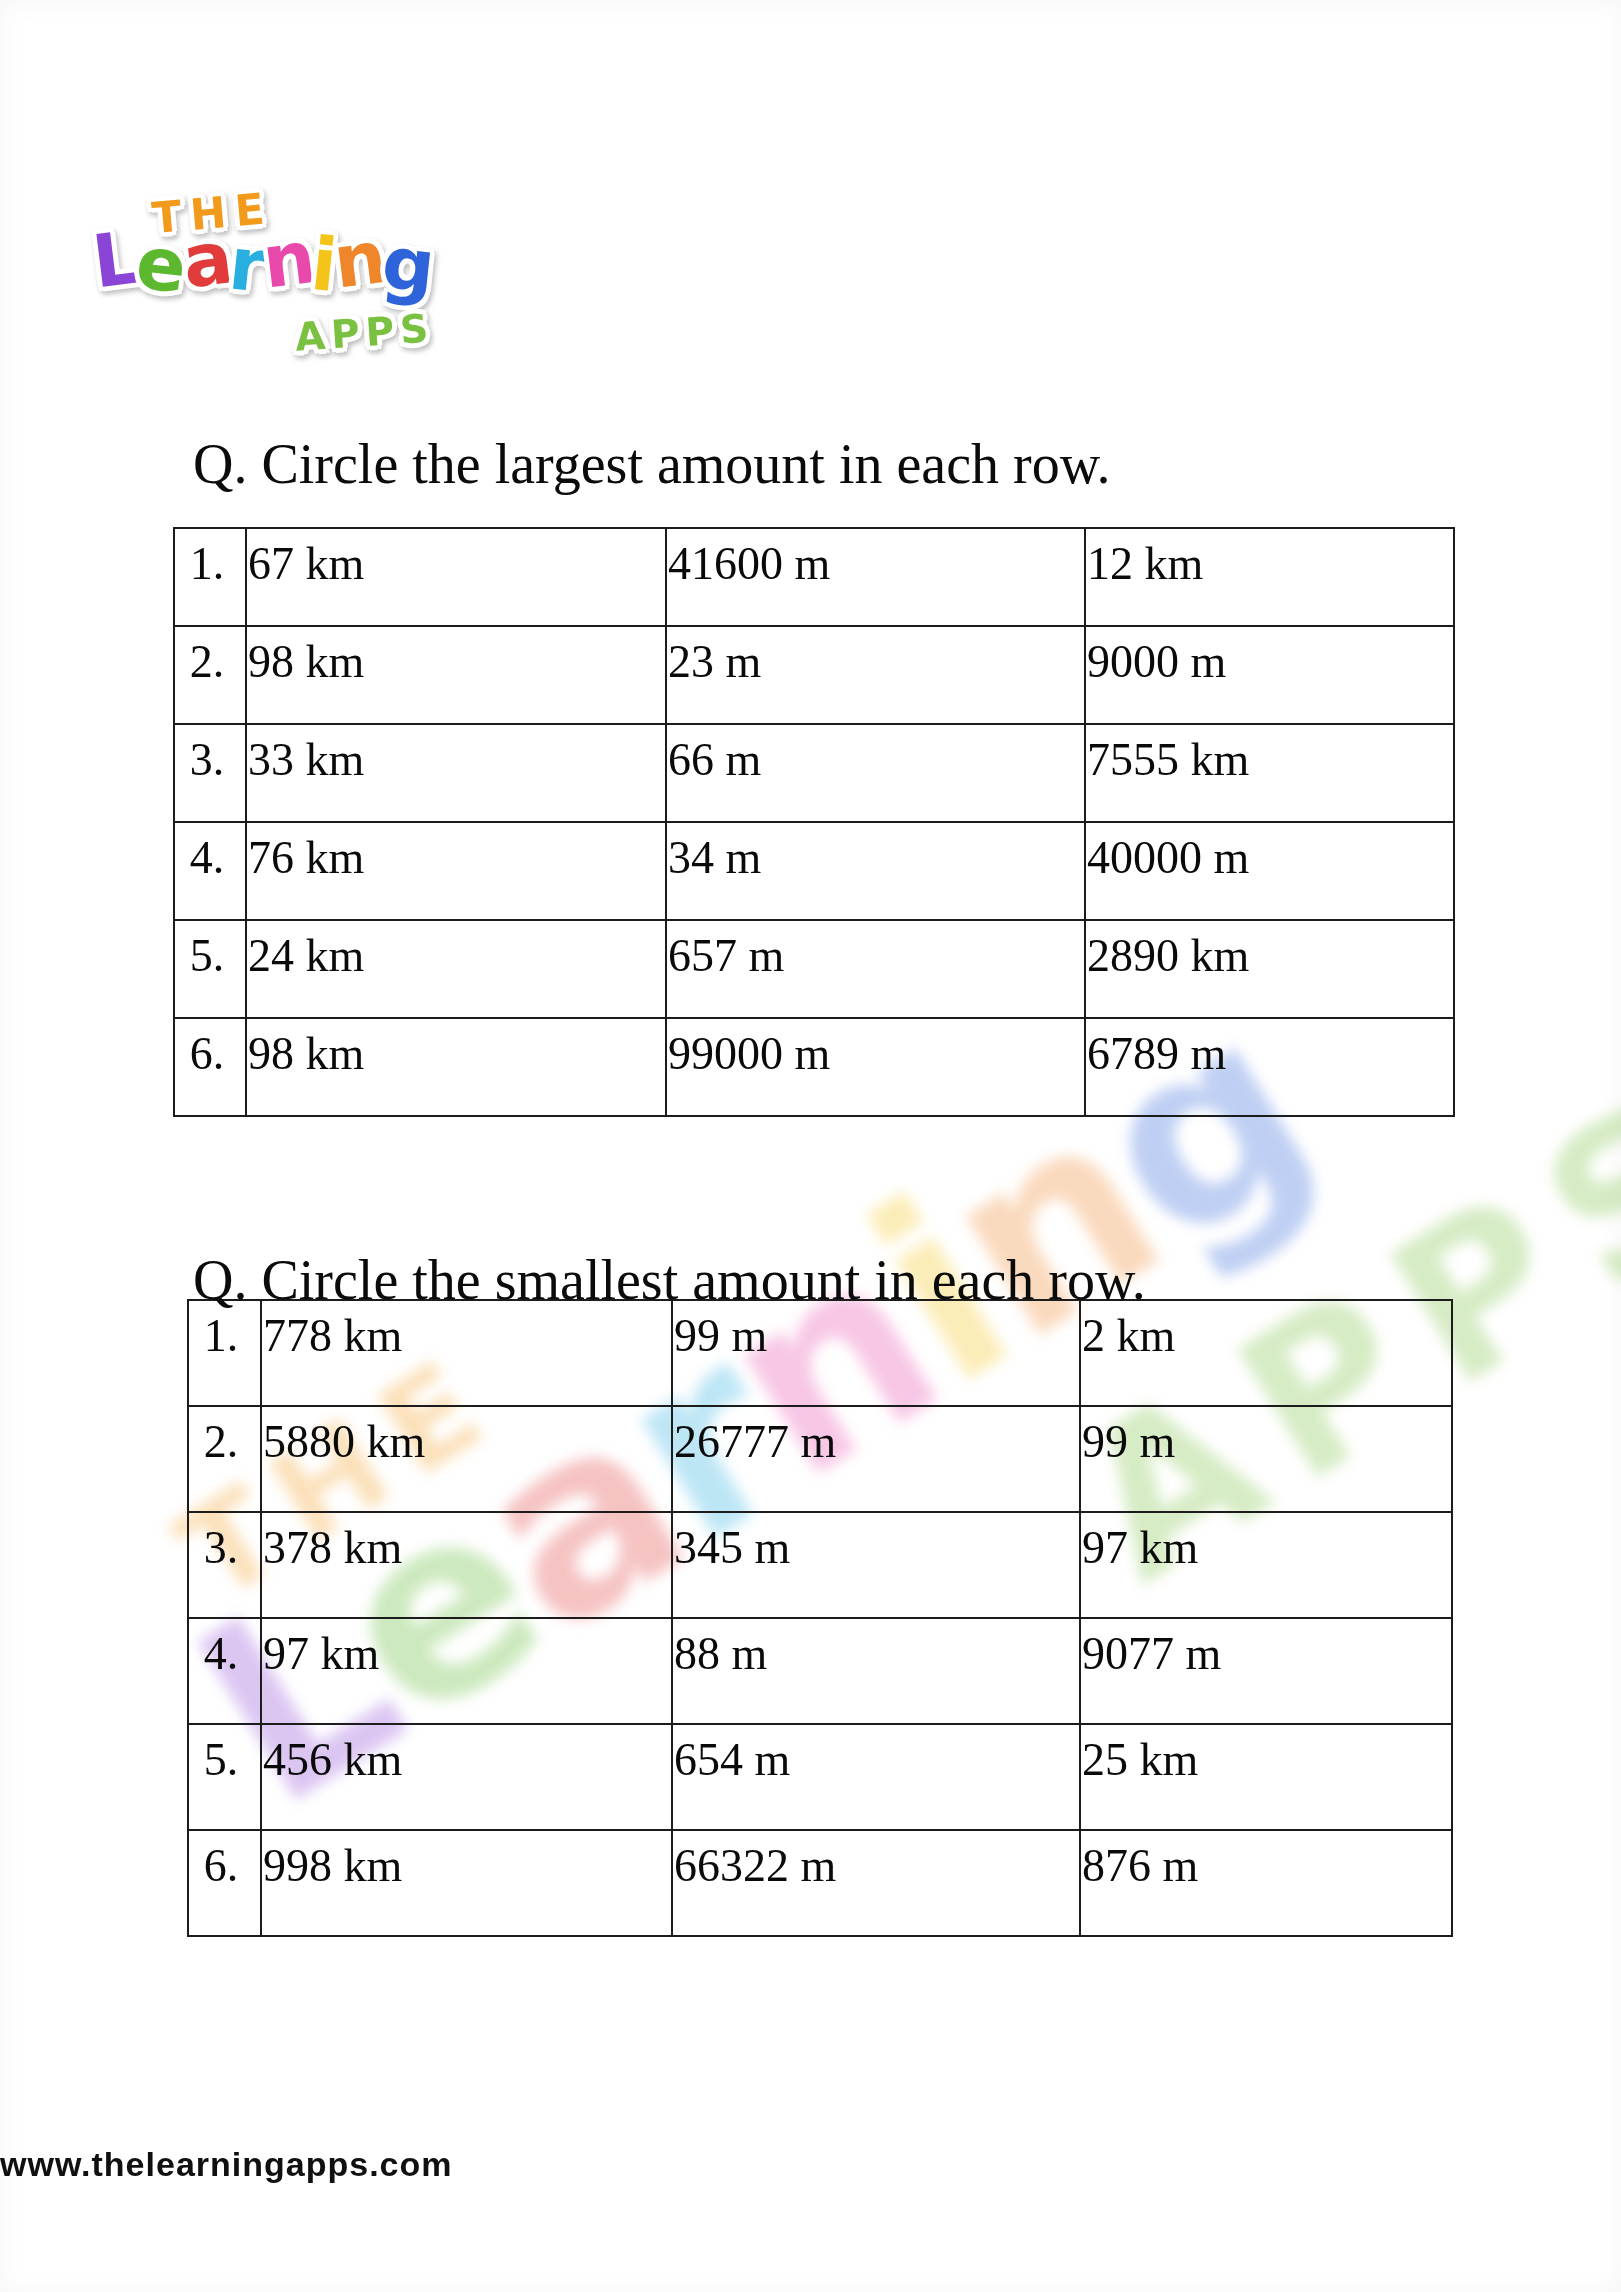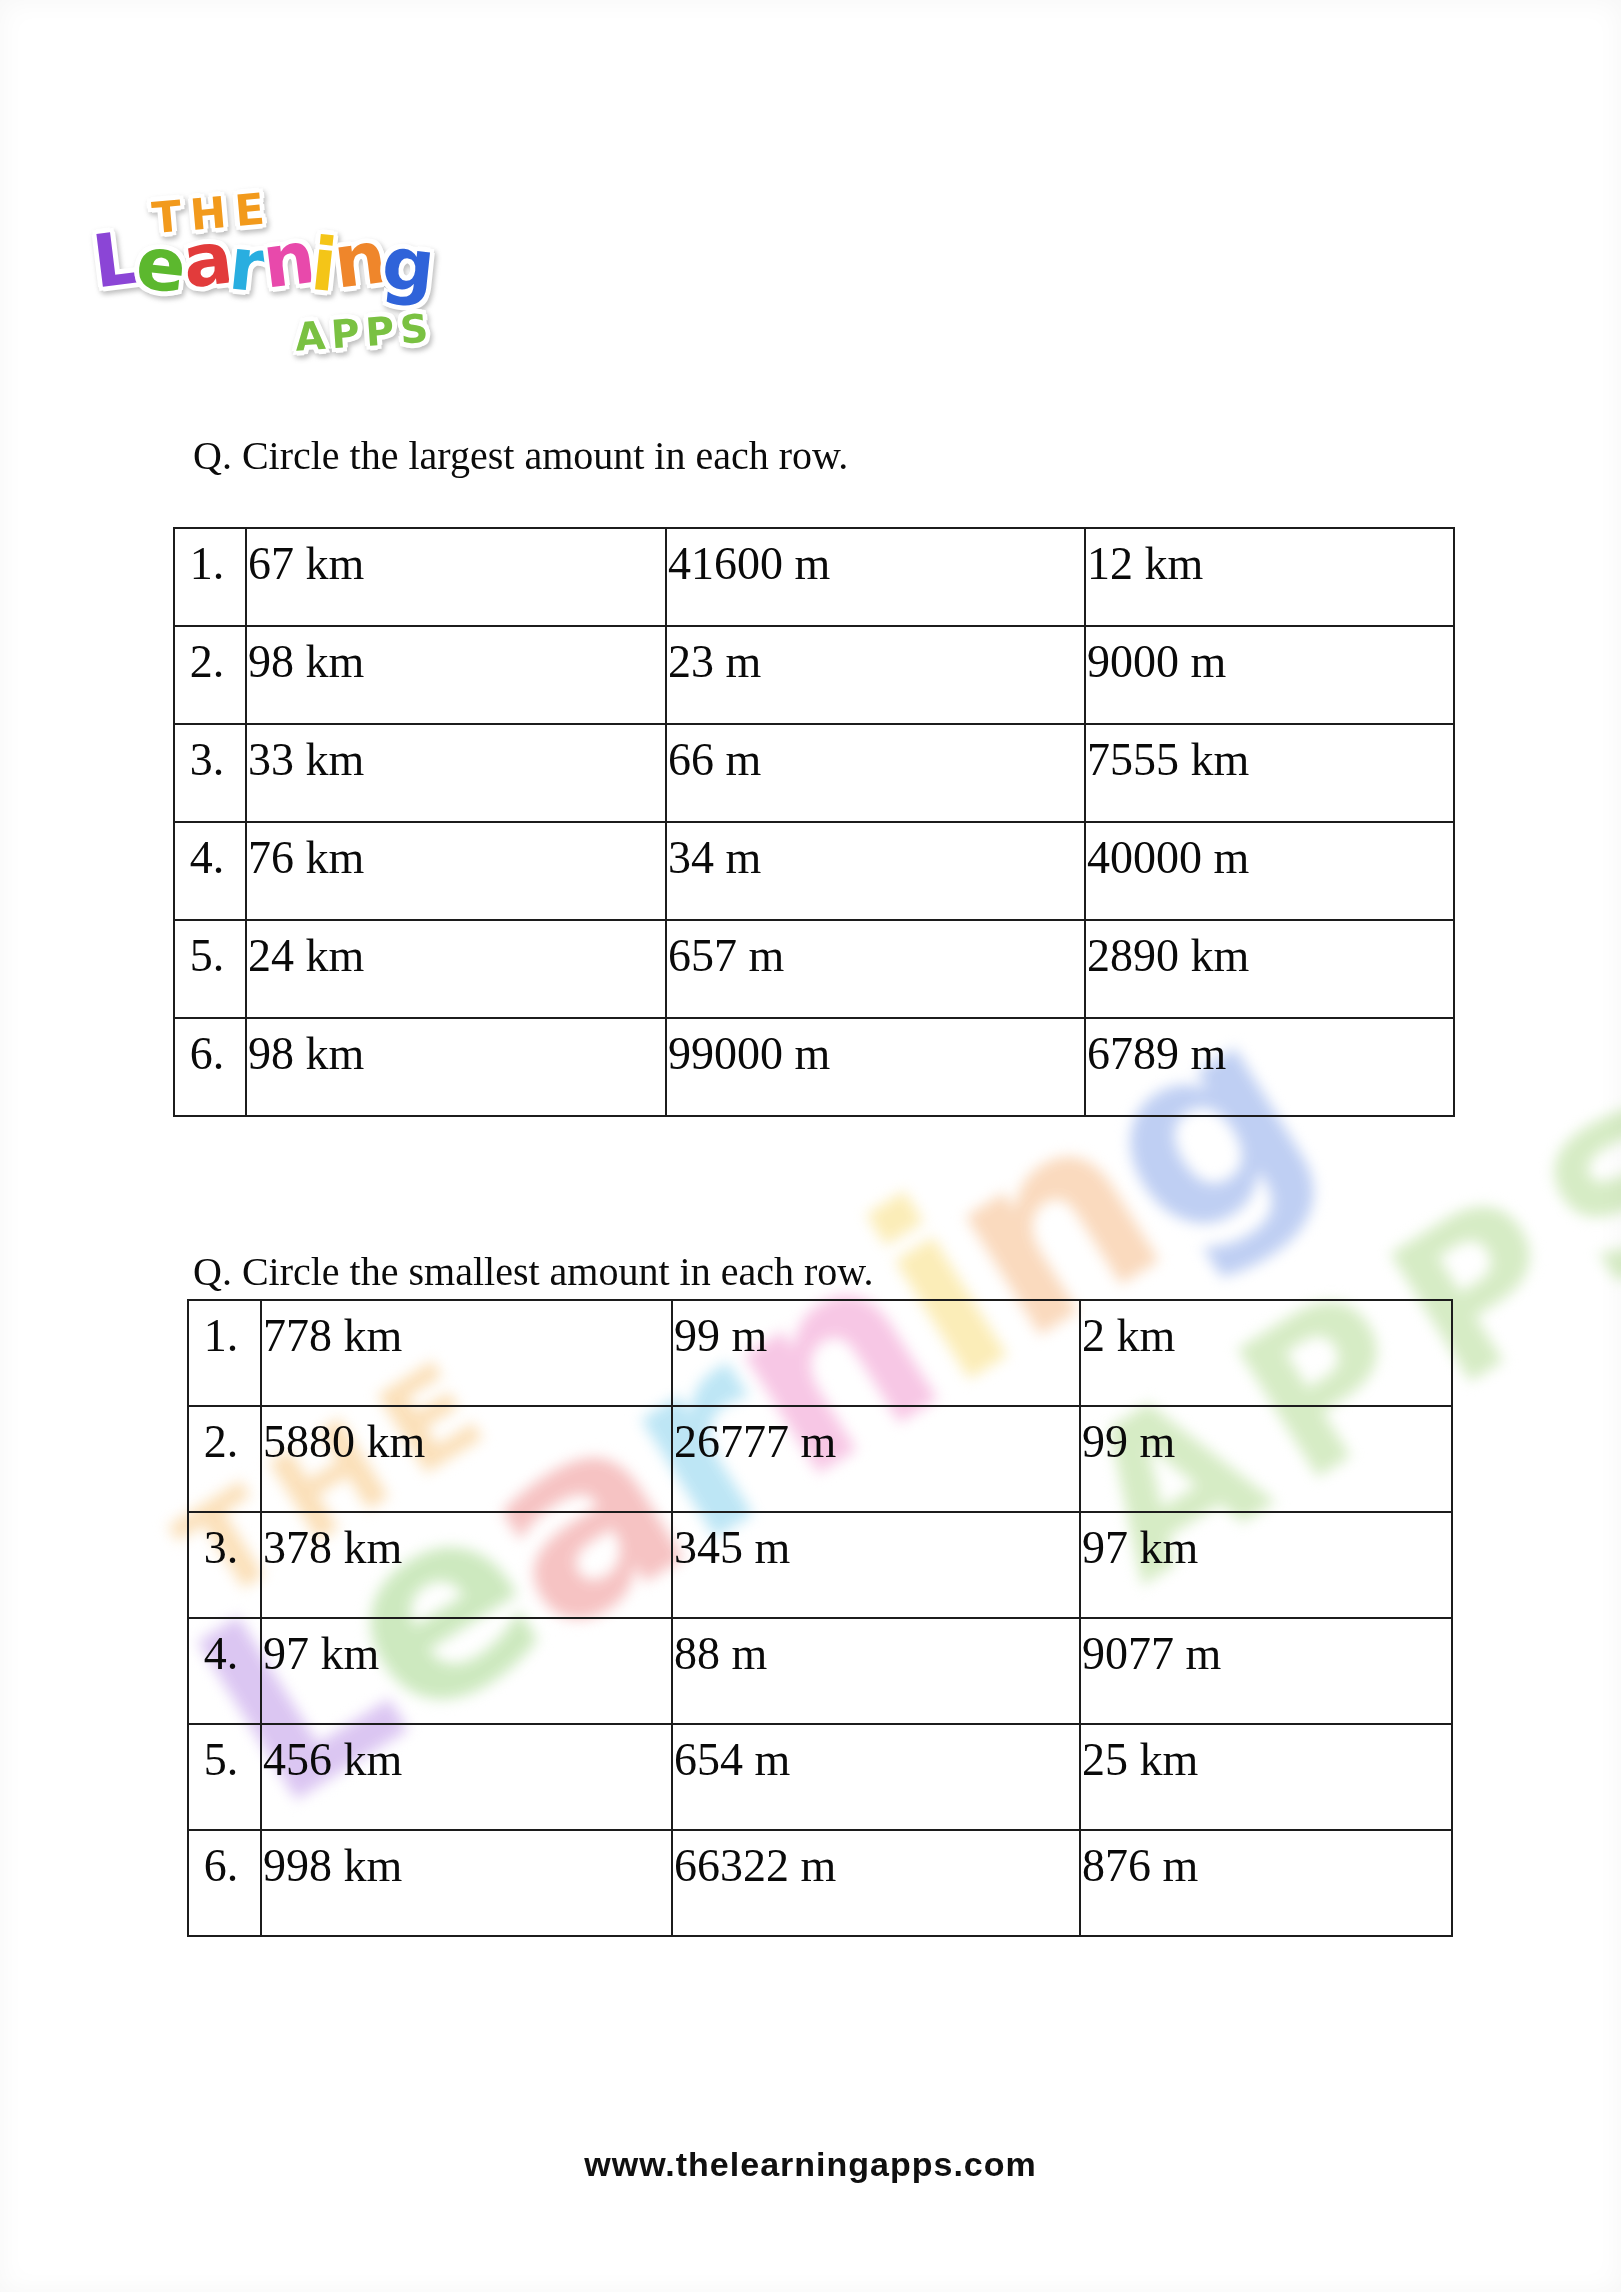--- a/index.html
+++ b/index.html
@@ -57,21 +57,21 @@
     font-weight:bold;
     font-size:100px;
     letter-spacing:-2px;
     color:#0d0d0d;
     -webkit-text-stroke:2.9px #0d0d0d;
   }
 
   
   .question {
     position:absolute; left:193px; z-index:2;
-    font-size:40px; color:#0b0b0b; white-space:nowrap;
+    font-size:56px; color:#0b0b0b; white-space:nowrap;
   }
   .q1 { top:432px; }
   .q2 { top:1248px; }
 
   
   table.sheet {
     position:absolute; z-index:1;
     border-collapse:collapse;
     table-layout:fixed;
     background:transparent;
@@ -88,21 +88,21 @@
   }
   table.sheet td.num { text-align:left; padding-left:14.7px; }
   .t1 { left:173px; top:527px;  width:1278px; }
   .t2 { left:187px; top:1299px; width:1263px; }
   .t1 tr { height:98px; }
   .t2 tr { height:106px; }
 
   
   .footer {
     position:absolute; left:0; width:100%; top:2145px; z-index:2;
-    text-align:center;
+    text-align:left;
   }
   .footer a {
     font-family:"Liberation Sans", sans-serif;
     font-weight:bold;
     font-size:34px;
     letter-spacing:1px;
     color:#101010;
     text-decoration:none;
   }
 </style>

